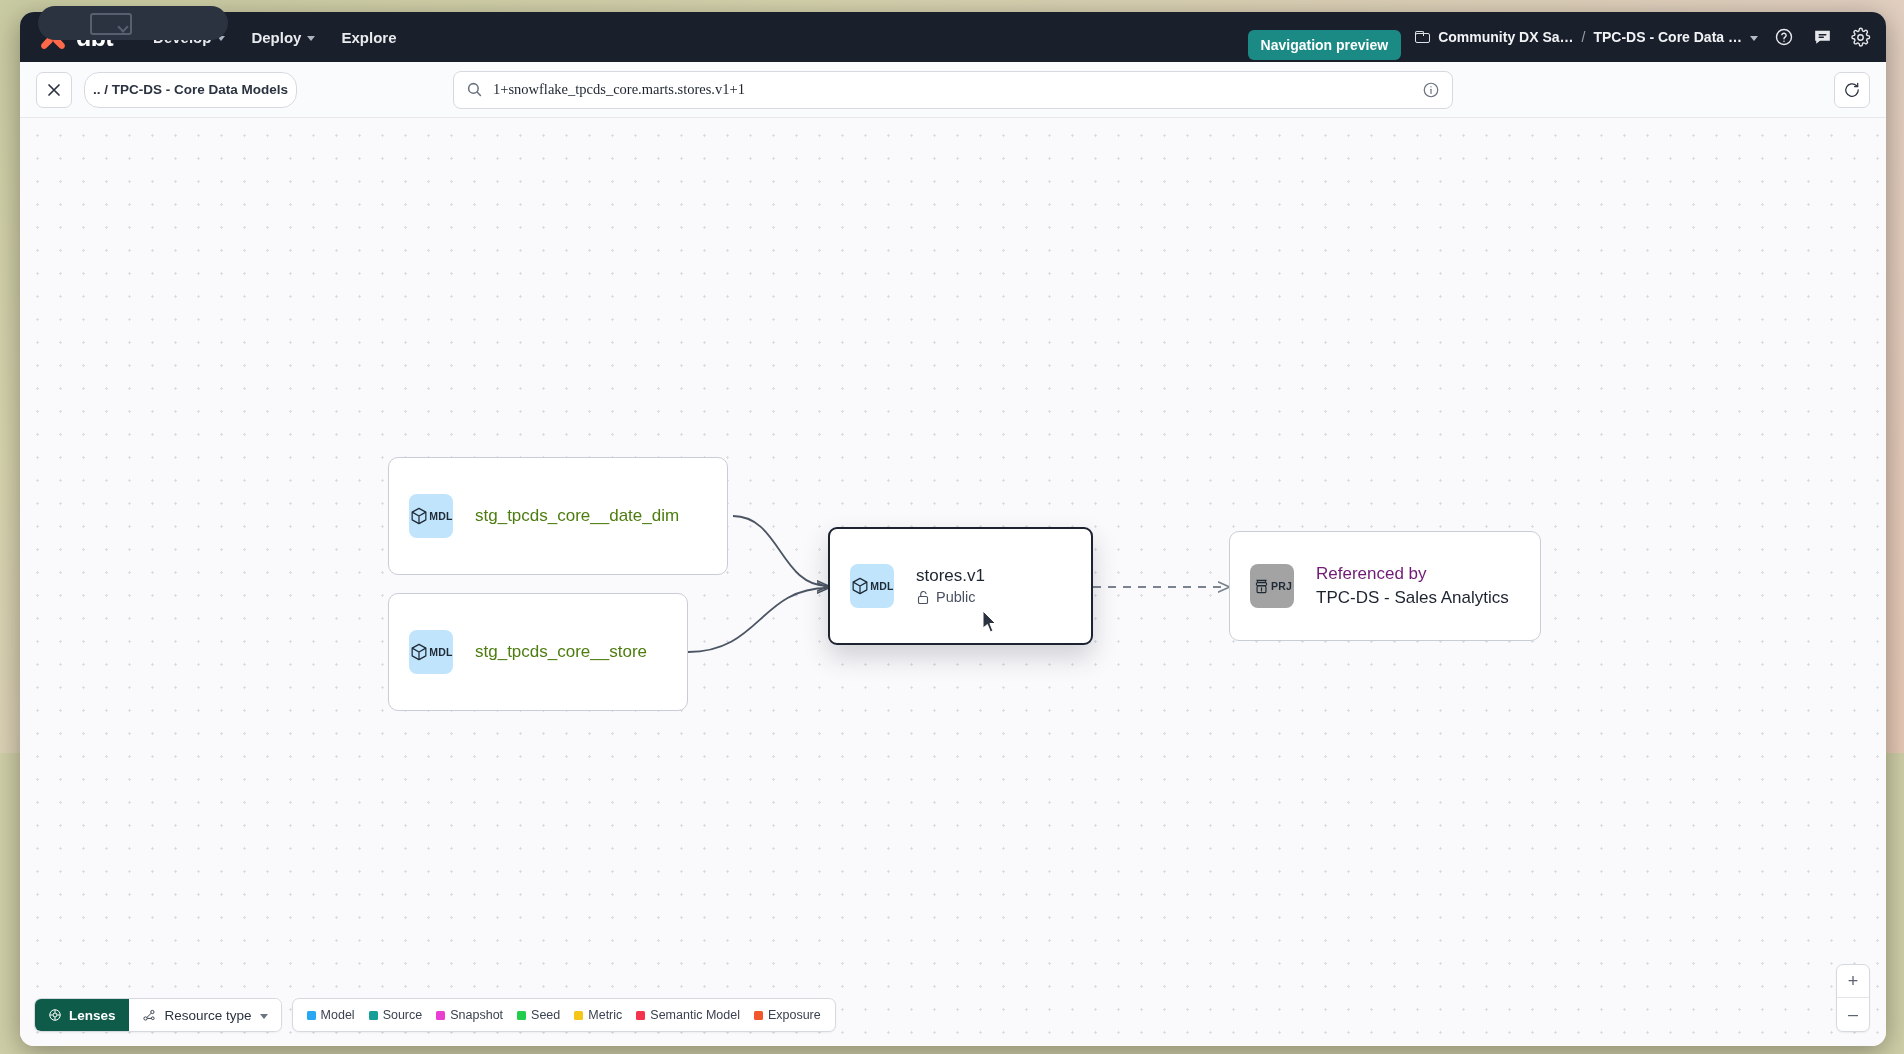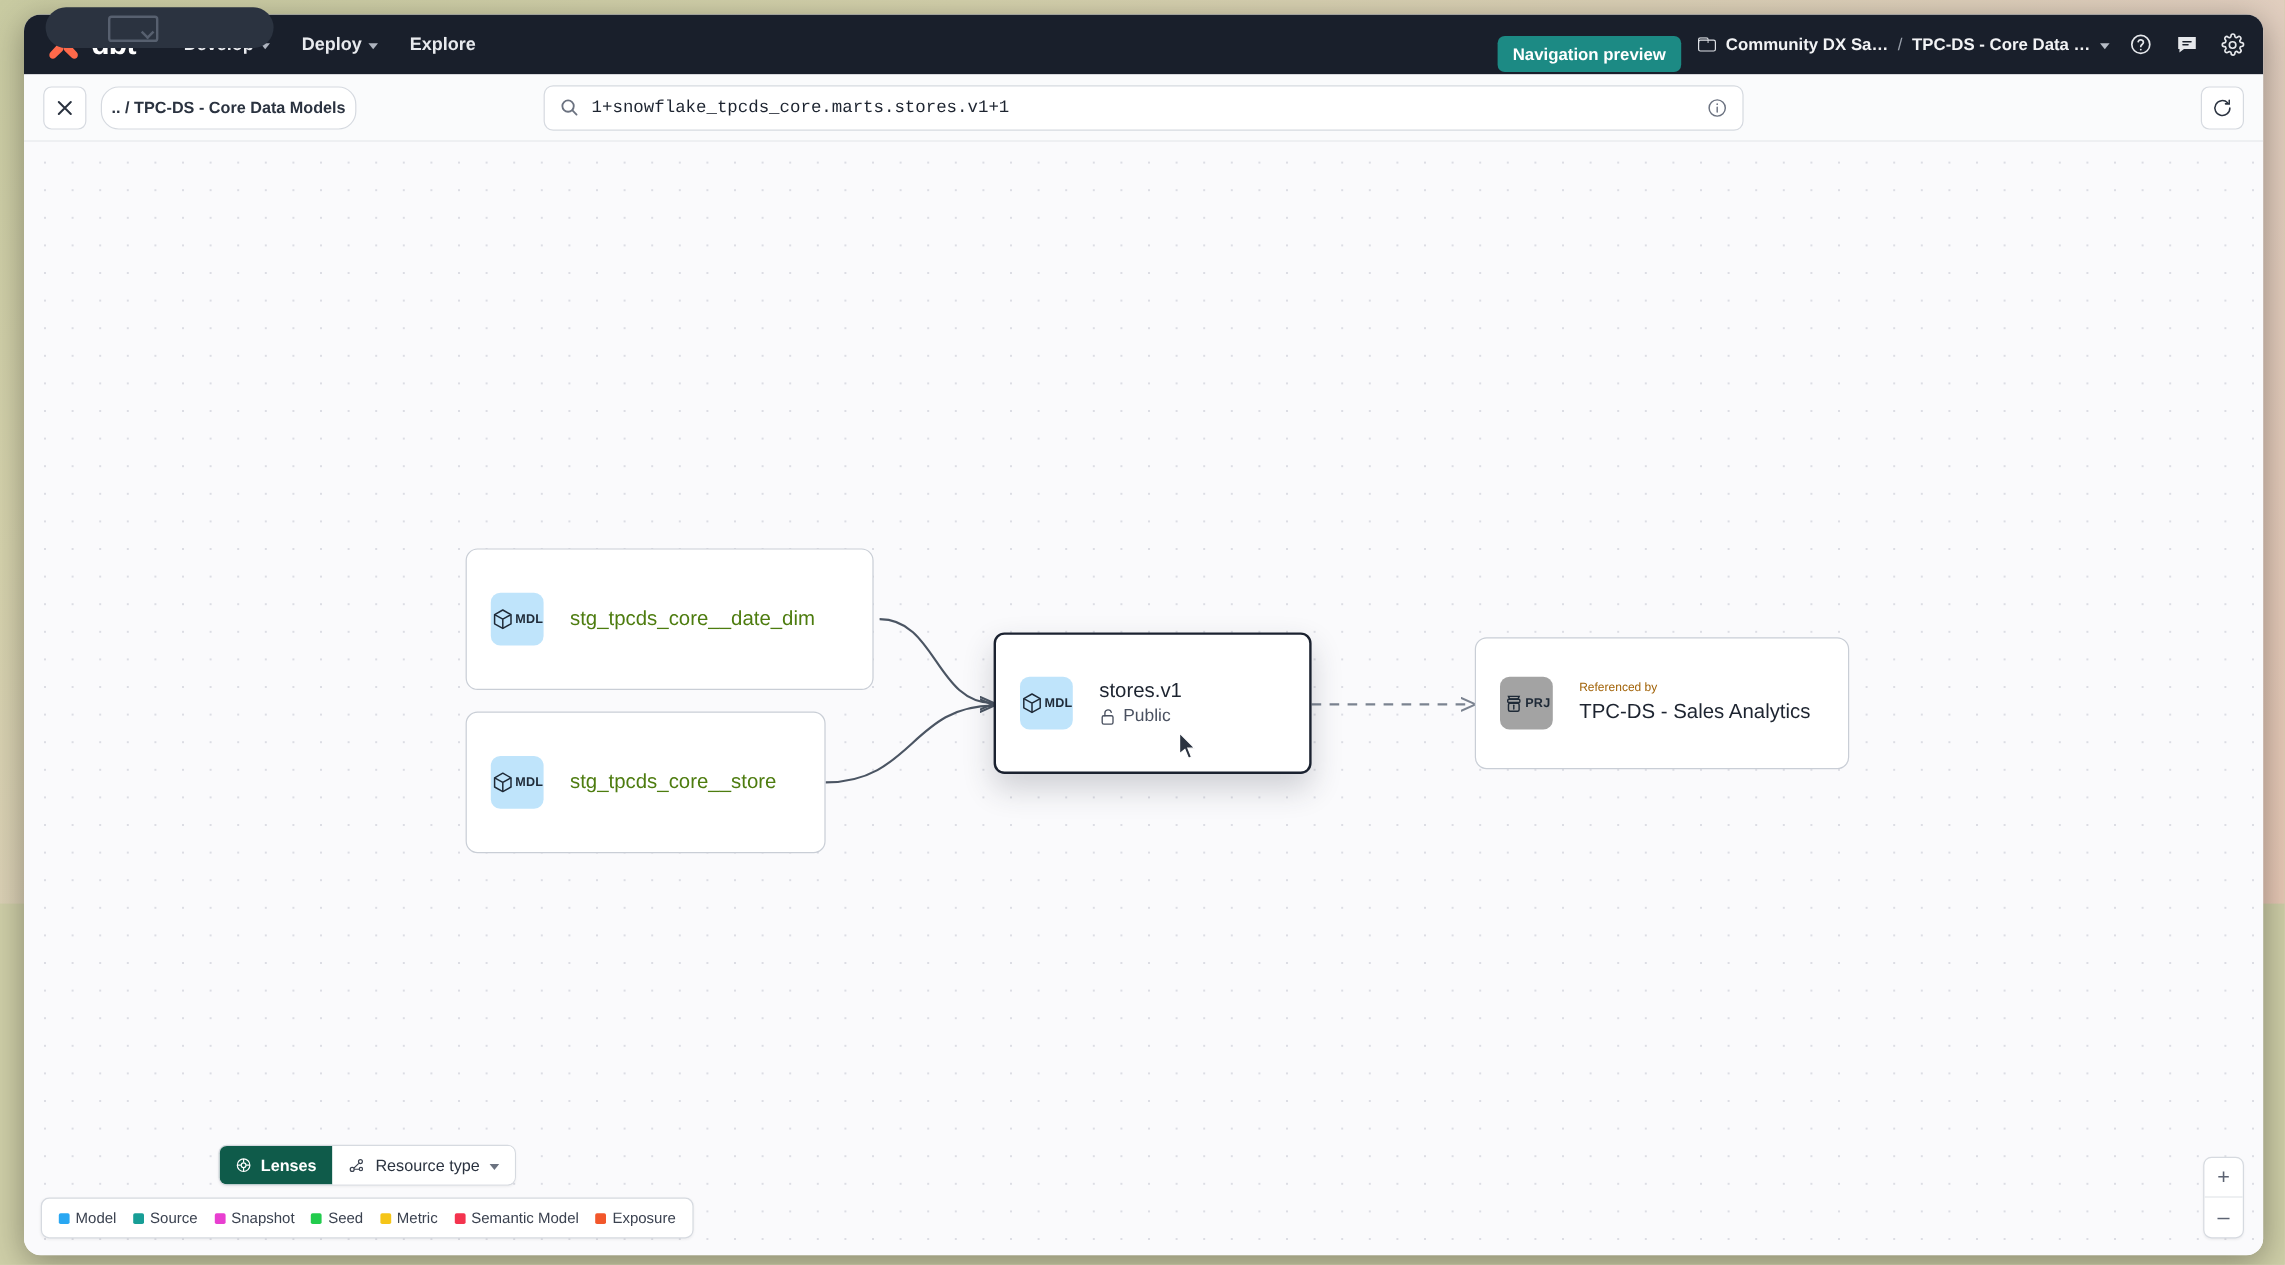--- a/index.html
+++ b/index.html
@@ -107,21 +107,21 @@
   }
   #searchwrap {
     position:absolute; left:50%; transform:translateX(-50%);
     width: 1000px; height:38px;
     display:flex; align-items:center; gap:10px;
     border:1px solid #d6dae0; border-radius:8px; background:#fff;
     padding: 0 12px;
   }
   #searchwrap input {
     flex:1; border:none; outline:none; font-size:14.5px; color:#1d2430;
-    font-family:Liberation Mono, monospace; background:transparent;
+    font-family:Liberation Serif, serif; background:transparent;
   }
   #refresh-btn {
     position:absolute; right:16px;
     width:36px;height:36px;border:1px solid #d6dae0;border-radius:7px;background:#fff;
     display:flex;align-items:center;justify-content:center;cursor:pointer;
   }
 
   
   #canvas {
     position:relative;
@@ -163,21 +163,21 @@
   .node-stack .t2 { font-size:15px; color:#3b4250; line-height:1.2; display:flex; align-items:center; gap:6px; white-space:nowrap;}
   .node-stack .t2small { font-size:14.5px; color:#4a5160; }
   #edges { position:absolute; inset:0; z-index:1; pointer-events:none; }
 
   
   #cursor { position:absolute; z-index:9; pointer-events:none; }
 
   
   #bottombar {
     position:absolute; left:14px; bottom:14px;
-    display:flex; align-items:center; gap:10px; z-index:5;flex-direction:column;
+    display:flex; align-items:center; gap:10px; z-index:5;
   }
   .lens-group {
     display:flex; align-items:stretch; height:34px;
     border-radius:7px; overflow:hidden; border:1px solid #d6dae0;
     background:#fff; box-shadow:0 1px 2px rgba(0,0,0,.05);
   }
   .lens-btn {
     background:#0f5b4a; color:#fff; font-size:13.5px; font-weight:600;
     display:flex; align-items:center; gap:7px; padding:0 13px; cursor:pointer;
   }
@@ -368,21 +368,21 @@
         <div class="badge prj">
           <svg width="19" height="19" viewBox="0 0 24 24" fill="none" stroke="#1f2a37" stroke-width="1.5">
             <path d="M6.4 4.2h11.2l-1.1 2.6H7.5z"></path>
             <rect x="5.6" y="7.3" width="12.8" height="3.4" rx="1.1"></rect>
             <rect x="6.4" y="11.4" width="11.2" height="8.4" rx="1.6"></rect>
             <path d="M12 13.6v4" stroke-linecap="round"></path>
           </svg>
           <span class="btxt">PRJ</span>
         </div>
         <div class="node-stack">
-          <div class="t1" style="font-size:10px;color:#a16207;">Referenced by</div>
+          <div class="t1" style="font-size:17px;color:#701a75;">Referenced by</div>
           <div class="t1">TPC-DS - Sales Analytics</div>
         </div>
       </div>
 
       <svg id="cursor" style="left:962px; top:492px;" width="16" height="24" viewBox="0 0 16 24">
         <path d="M1 1l12.5 12.5H7.9l3 7.3-2.5 1.1-3-7.4L1 18z" fill="#2b3340" stroke="#fff" stroke-width="1"></path>
       </svg>
 
       <div id="bottombar">
         <div class="lens-group">

